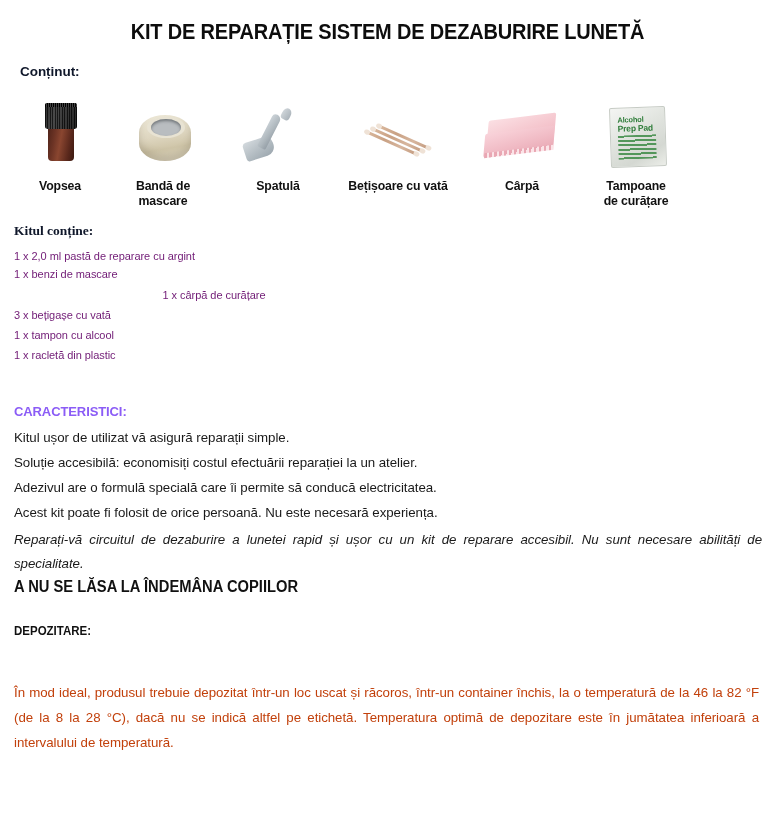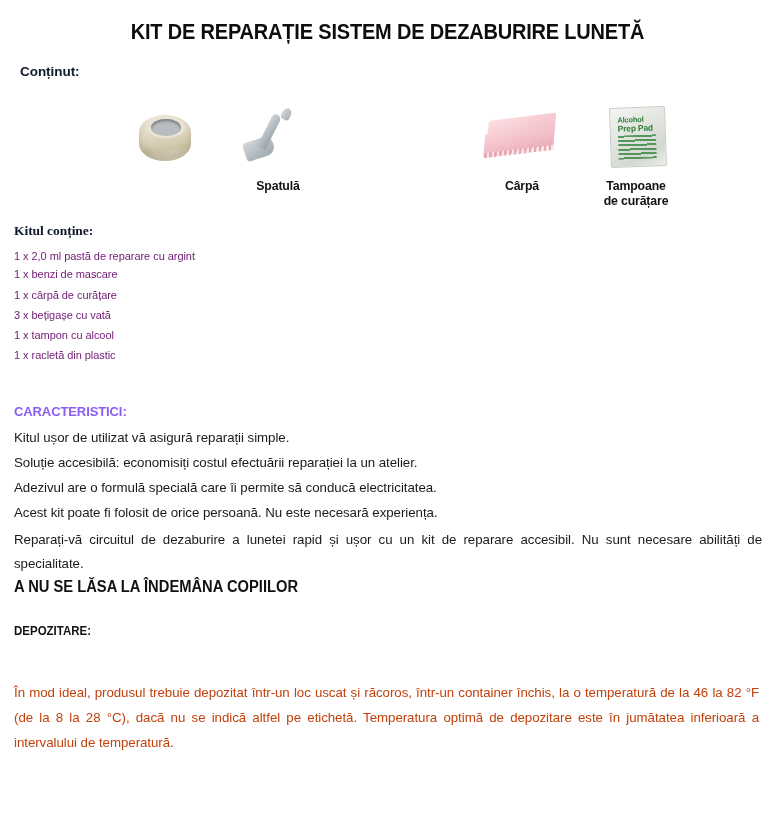--- a/index.html
+++ b/index.html
@@ -300,21 +300,21 @@
     padding: 0;
     list-style: none;
   }
   #kit-list li {
     font-size: 11px;
     line-height: 20px;
     color: #701a75;
     letter-spacing: -0.05px;
   }
   #kit-list li.tight { line-height: 18px; }
-  #kit-list li.gap { margin-top: 2px; }
+  #kit-list li.gap { margin-top: 2px; text-align: center; }
 
   
   #char-heading {
     position: absolute;
     left: 14px;
     top: 404px;
   }
   #char-lines {
     position: absolute;
     left: 14px;
@@ -325,20 +325,21 @@
     margin: 0 0 6px 0;
     font-size: 13.3px;
     line-height: 19px;
     color: #1a1a1a;
     letter-spacing: -0.05px;
   }
   #char-lines p.justified {
     text-align: justify;
     margin-bottom: 16px;
     line-height: 24px;
+    font-style: italic;
   }
 
   
   #warning-heading {
     position: absolute;
     left: 14px;
     top: 578px;
     font-size: 16px;
   }
   #storage-heading {
@@ -364,38 +365,58 @@
 <body>
 
 <div class="page">
 
   <h1 class="doc-title">KIT DE REPARAȚIE SISTEM DE DEZABURIRE LUNETĂ</h1>
 
   <div class="heading-bold" id="contents-heading">Conținut:</div>
 
   <div id="gallery">
 
+    <div class="product" style="left:4px;">
+      <div class="pic">
+        <div class="bottle-body"></div>
+        <div class="bottle-cap"></div>
+        <div class="bottle-ridges"></div>
+      </div>
+      <div class="caption">Vopsea</div>
+    </div>
 
     <div class="product" style="left:107px;">
       <div class="pic">
         <div class="tape-outer"></div>
         <div class="tape-hole2"></div>
         <div class="tape-hole"></div>
       </div>
+      <div class="caption">
+        <div>Bandă de</div>
+        <div>mascare</div>
+      </div>
     </div>
 
     <div class="product" style="left:222px;">
       <div class="pic">
         <div class="spat-blade"></div>
         <div class="spat-handle"></div>
         <div class="spat-tip"></div>
       </div>
       <div class="caption">Spatulă</div>
     </div>
 
+    <div class="product" style="left:342px;">
+      <div class="pic">
+        <div class="swab s1"></div>
+        <div class="swab s2"></div>
+        <div class="swab s3"></div>
+      </div>
+      <div class="caption">Bețișoare cu vată</div>
+    </div>
 
     <div class="product" style="left:466px;">
       <div class="pic">
         <div class="cloth-back"></div>
         <div class="cloth-front"></div>
         <div class="cloth-edge"></div>
       </div>
       <div class="caption">Cârpă</div>
     </div>
 

